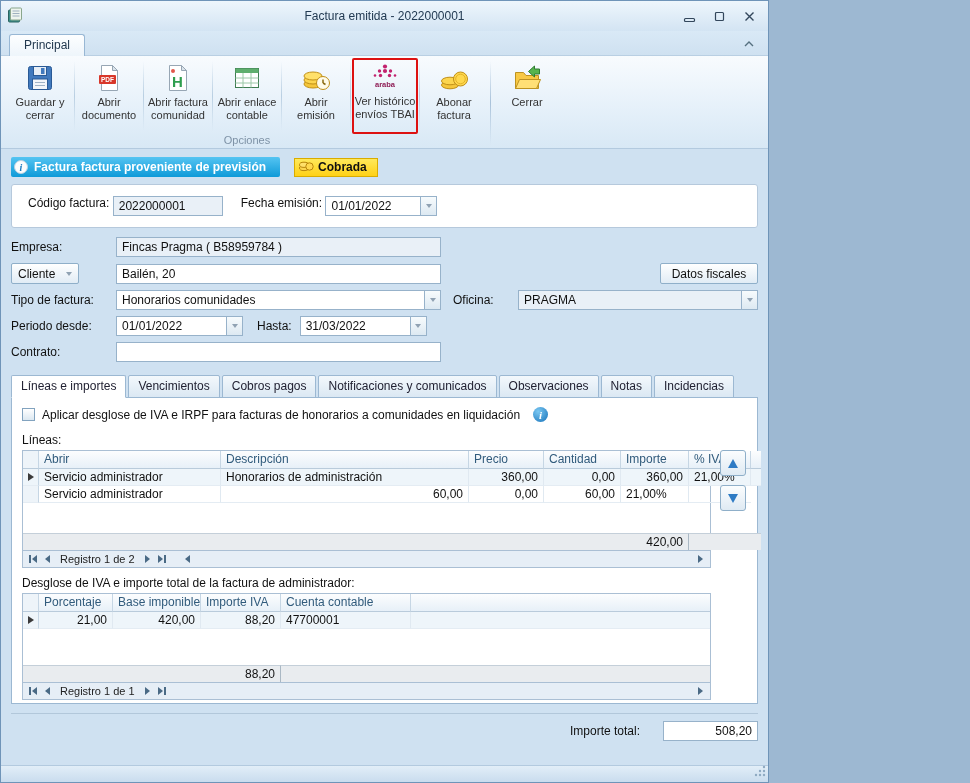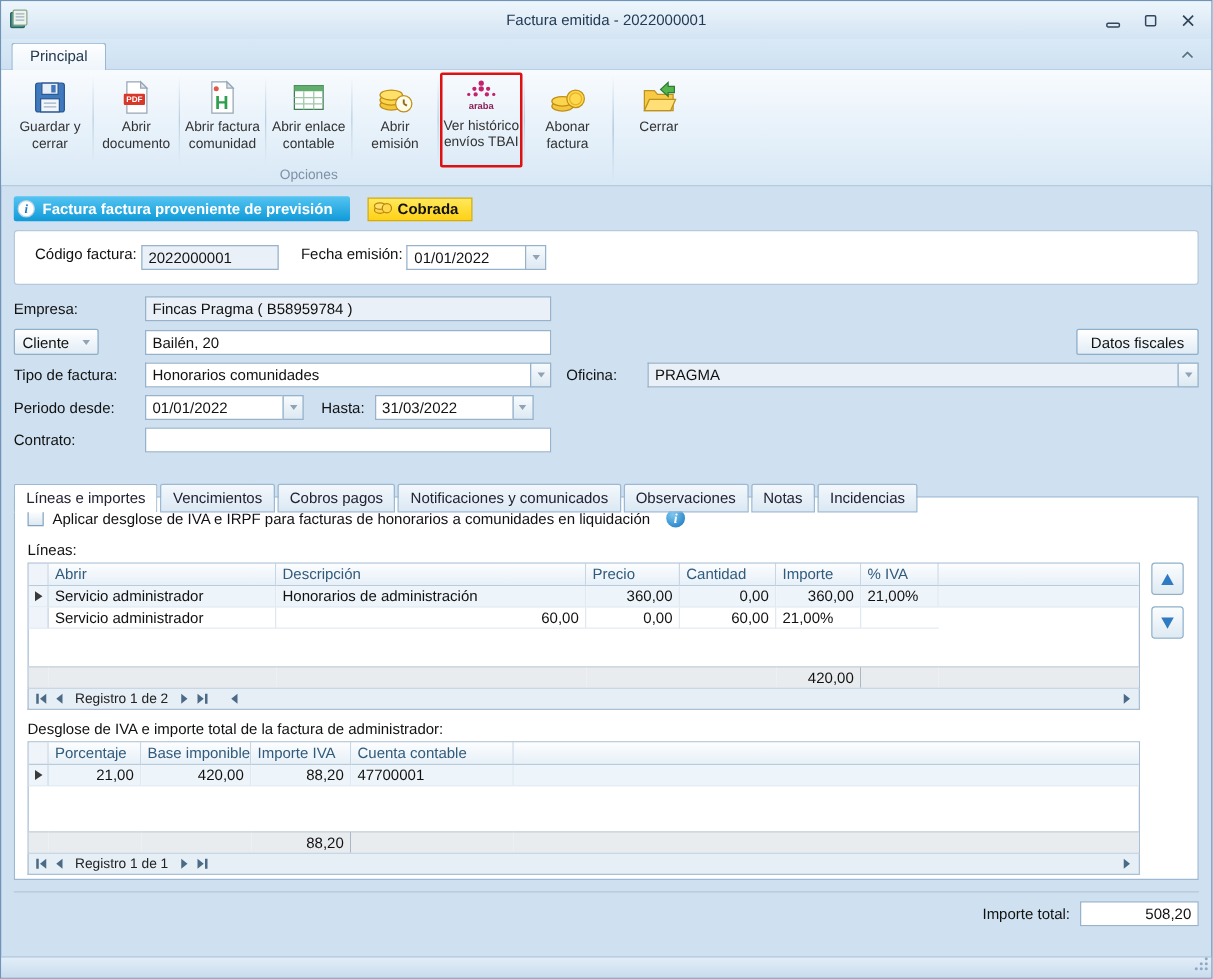--- a/index.html
+++ b/index.html
@@ -1,19 +1,19 @@
 <!DOCTYPE html>
 <html><head>
 <meta charset="utf-8">
 <style>
   * { margin:0; padding:0; box-sizing:border-box; }
   html,body { width:970px; height:783px; overflow:hidden; }
   body { font-family:"Liberation Sans", sans-serif; font-size:12px; color:#111; background:#9db8d2; }
 
-  .window { width:970px; height:783px; background:#cfe1f1; border:1px solid #6f94b8; display:flex; flex-direction:column; }
+  .window { width:769px; height:783px; background:#cfe1f1; border:1px solid #6f94b8; display:flex; flex-direction:column; }
 
   
   .titlebar { height:30px; background:linear-gradient(#eef6fc,#d3e4f3); display:flex; align-items:center; padding:0 6px; position:relative; flex:0 0 auto; }
   .title-text { position:absolute; left:50%; transform:translateX(-50%); color:#223a52; font-size:12px; white-space:nowrap; }
   .win-controls { margin-left:auto; display:flex; gap:4px; }
   .winbtn { width:26px; height:19px; display:flex; align-items:center; justify-content:center; cursor:default; }
   .winbtn svg { display:block; }
 
   
   .tabstrip { height:24px; background:linear-gradient(#d9e9f6,#cfe1f1); display:flex; align-items:flex-end; padding:0 8px; flex:0 0 auto; position:relative; }
@@ -53,21 +53,21 @@
   .btn { height:21px; padding:0 10px; display:inline-flex; align-items:center; justify-content:center; gap:6px; background:linear-gradient(#ffffff,#e1ecf5); border:1px solid #8fafc9; border-radius:2px; font-size:12px; color:#111; cursor:default; }
 
   .frow { display:flex; align-items:center; margin-bottom:6px; flex:0 0 auto; }
   .flabel { width:105px; flex:0 0 auto; }
   .w110 { width:110px; } .w95 { width:95px; } .w325 { width:325px; }
   .ml16 { margin-left:18px; } .mlauto { margin-left:auto; }
   .num { text-align:right; }
 
   
   .tabsrow { display:flex; align-items:flex-end; margin-top:6px; flex:0 0 auto; position:relative; z-index:2; }
-  .tab { padding:3px 9px 4px; font-size:12px; background:linear-gradient(#f3f8fc,#dbe8f3); border:1px solid #9cb8d2; border-radius:2px 2px 0 0; margin-right:2px; color:#223; position:relative; top:13px; cursor:default; }
+  .tab { padding:3px 9px 4px; font-size:12px; background:linear-gradient(#f3f8fc,#dbe8f3); border:1px solid #9cb8d2; border-radius:2px 2px 0 0; margin-right:2px; color:#223; position:relative; top:1px; cursor:default; }
   .tab.active { background:#fff; border-bottom:1px solid #fff; }
   .panel { border:1px solid #9cb8d2; background:#fff; padding:9px 10px 6px; flex:1; min-height:0; position:relative; z-index:1; }
 
   .cbrow { display:flex; align-items:center; gap:7px; }
   .cb { width:13px; height:13px; border:1px solid #82a3bf; background:linear-gradient(#ffffff,#dce8f1); flex:0 0 auto; }
 
   .secline { margin:11px 0 3px; }
 
   
   .gridrow { display:flex; align-items:flex-start; }
@@ -93,21 +93,21 @@
 
   .pager { height:17px; background:#e6eef6; border:1px solid #aabfd4; border-top:none; display:flex; align-items:center; padding:0 2px; }
   .pbtn { min-width:15px; height:13px; display:inline-flex; align-items:center; justify-content:center; gap:1px; }
   .tl { width:0; height:0; border-top:4px solid transparent; border-bottom:4px solid transparent; border-right:5px solid #4a6a85; }
   .trr { width:0; height:0; border-top:4px solid transparent; border-bottom:4px solid transparent; border-left:5px solid #4a6a85; }
   .pbar { width:2px; height:8px; background:#4a6a85; }
   .ptext { font-size:11px; margin:0 5px; color:#222; white-space:nowrap; }
   .hsp { flex:1; }
 
   
-  .footer { border-top:1px solid #b2c7da; margin-top:9px; padding-top:7px; display:flex; align-items:center; justify-content:flex-end; gap:8px; flex:0 0 auto; }
+  .footer { border-top:1px solid #b2c7da; margin-top:9px; padding-top:7px; display:flex; align-items:center; justify-content:flex-end; gap:23px; flex:0 0 auto; }
 
   
   .statusbar { height:17px; background:linear-gradient(#e2eef8,#c9dcee); border-top:1px solid #b3cadf; display:flex; align-items:flex-end; justify-content:flex-end; flex:0 0 auto; }
   .grip { margin:0 2px 2px 0; }
 </style>
 </head>
 <body>
 
 <div class="window">
 

